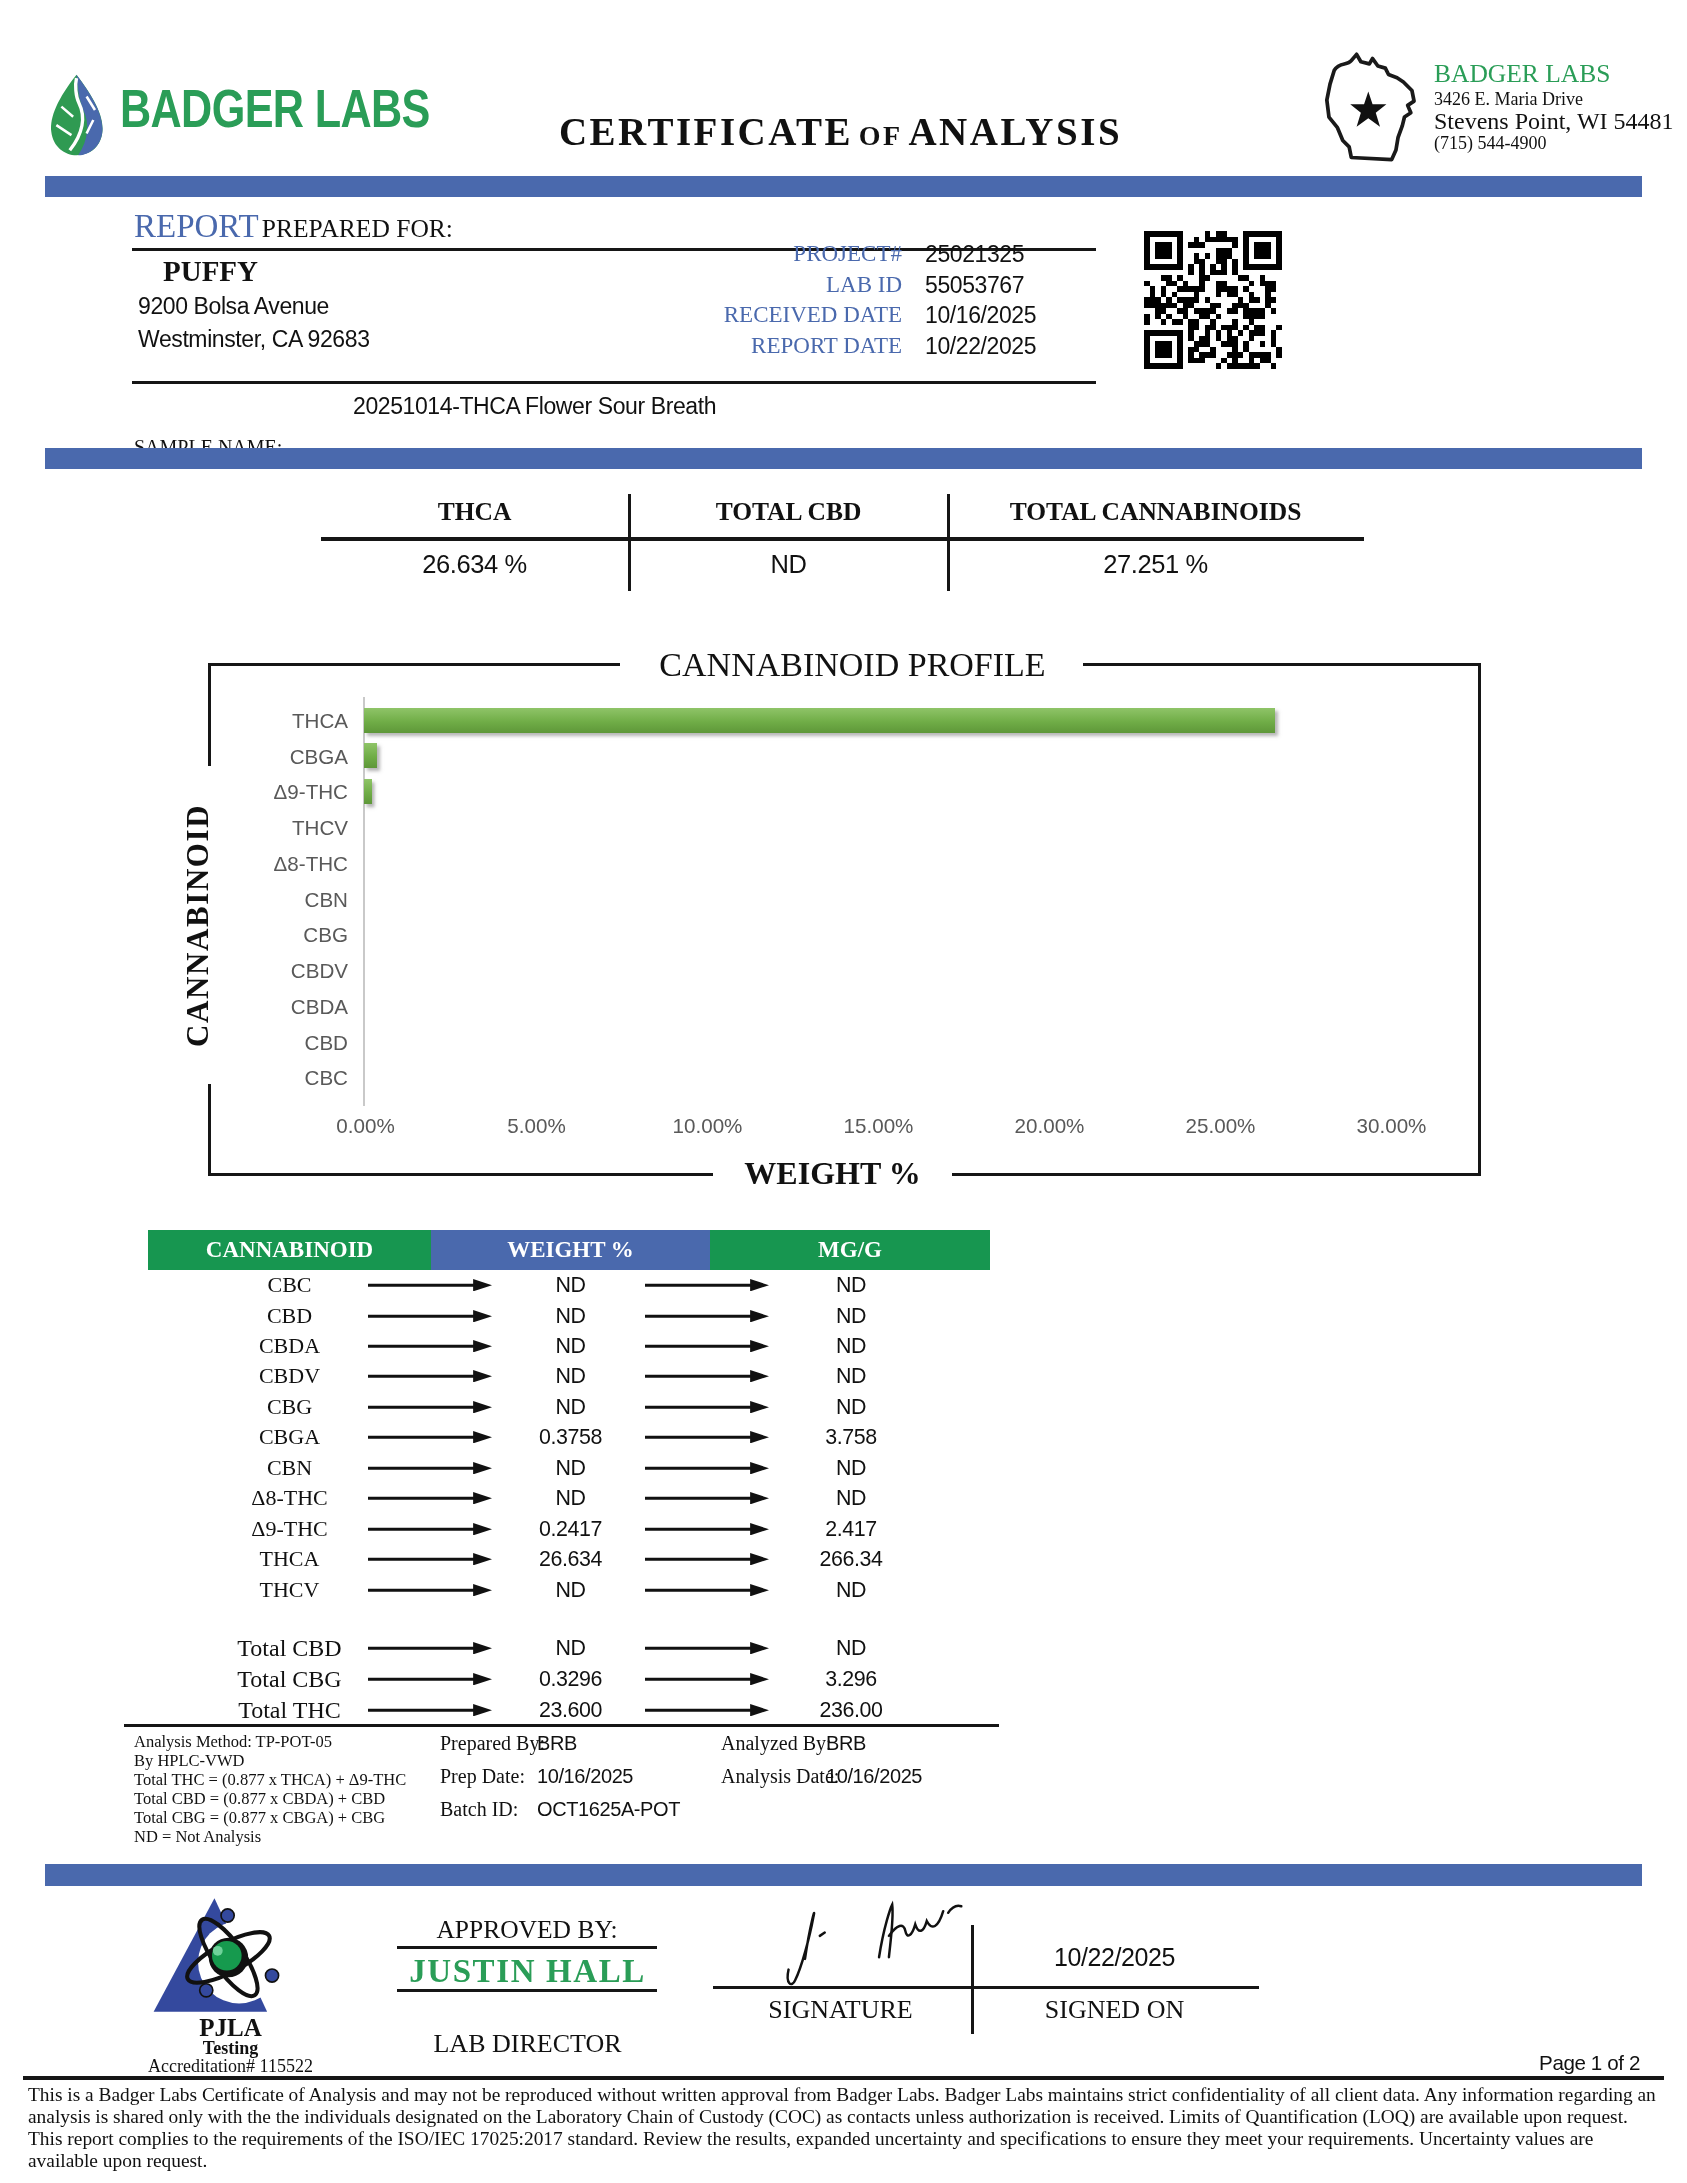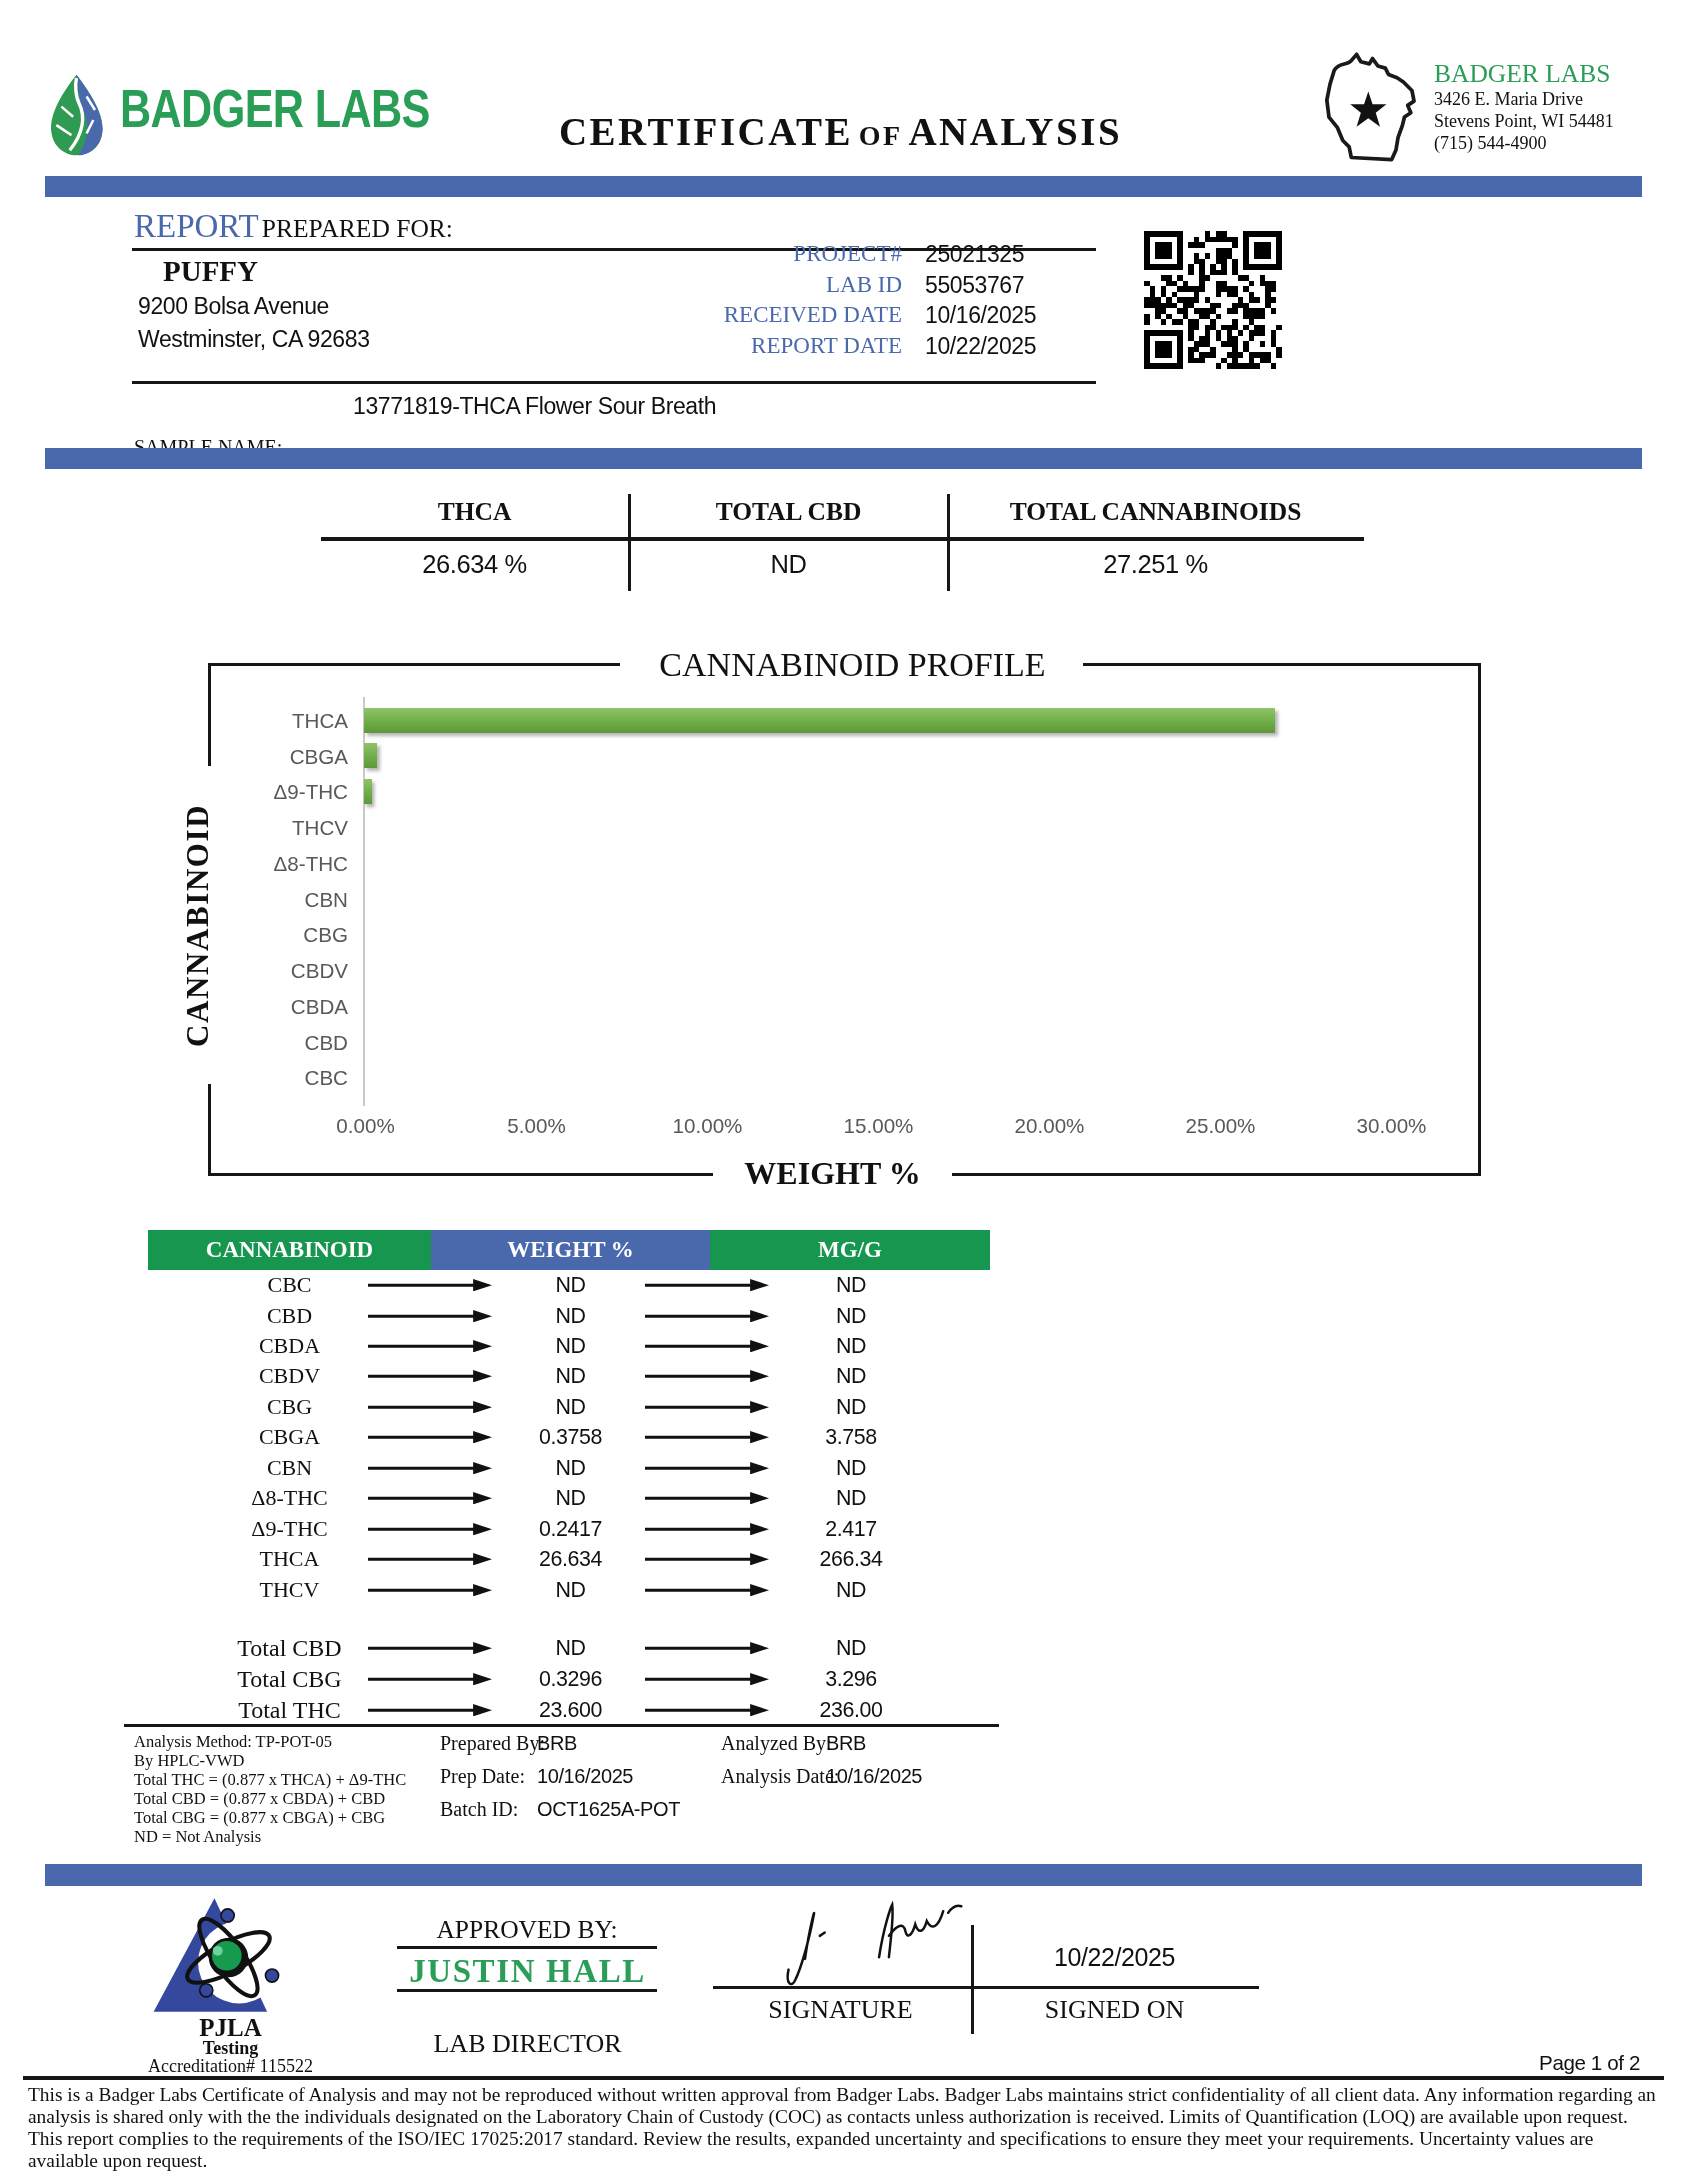--- a/index.html
+++ b/index.html
@@ -53,21 +53,21 @@
     <span style="font-size:39px;">ANALYSIS</span>
   </div>
 
   <svg class="abs" style="left:1317px;top:49px;" width="109" height="117" viewBox="0 0 100 110">
     <path d="M15,20 C20,12 27,16 31,11 L36,5 40,12 48,14 51,9 56,16 63,18 66,24 74,27 80,31 88,39 90,49 84,53 87,60 81,64 79,72 75,83 73,95 69,104 31,102 29,92 23,86 18,74 10,64 8,48 11,33 Z" fill="#ffffff" stroke="#1a1a1a" stroke-width="3.5" stroke-linejoin="round"></path>
     <path d="M47,40 L51,52 L64,52 L54,60 L58,73 L47,65 L36,73 L40,60 L30,52 L43,52 Z" fill="#111"></path>
   </svg>
   <div class="abs" style="left:1434px;top:63px;line-height:22px;">
     <div class="green-text" style="font-size:25.5px;margin-bottom:3.3px;">BADGER LABS</div>
     <div style="font-size:18px;">3426 E. Maria Drive</div>
-    <div style="font-size:18px;">Stevens Point, WI 54481</div>
+    <div style="font-size:24px;">Stevens Point, WI 54481</div>
     <div style="font-size:18px;">(715) 544-4900</div>
   </div>
 
   <div class="abs bar-blue" style="left:45px;top:176px;width:1597px;height:20.6px;"></div>
 
   <div class="abs" style="left:134px;top:208px;white-space:nowrap;">
     <span class="blue" style="font-size:33px;">REPORT</span>
     <span style="font-size:25.5px;">PREPARED FOR:</span>
   </div>
   <div class="abs hline" style="left:132px;top:248px;width:964px;height:2.5px;"></div>
@@ -408,21 +408,21 @@
       <rect x="17" y="24" width="1" height="1" fill="#000"></rect>
       <rect x="18" y="24" width="1" height="1" fill="#000"></rect>
       <rect x="19" y="24" width="1" height="1" fill="#000"></rect>
       <rect x="20" y="24" width="1" height="1" fill="#000"></rect>
       <rect x="23" y="24" width="1" height="1" fill="#000"></rect>
     </svg>
 
   <div class="abs hline" style="left:132px;top:381px;width:964px;height:2.5px;"></div>
 
   <div class="abs" style="left:134px;top:392px;font-size:20px;margin-top:44px;">SAMPLE NAME:</div>
-  <div class="abs sans" style="left:353px;top:393px;font-size:23px;">13771819-THCA Flower Sour Breath</div>
+  <div class="abs sans" style="left:353px;top:393px;font-size:23px;">20251014-THCA Flower Sour Breath</div>
 
   <div class="abs bar-blue" style="left:45px;top:448px;width:1597px;height:21.4px;"></div>
 
   <div class="abs center" style="left:321px;top:497px;width:307px;font-size:25.5px;font-weight:bold;">THCA</div>
   <div class="abs center" style="left:629px;top:497px;width:319px;font-size:25.5px;font-weight:bold;">TOTAL CBD</div>
   <div class="abs center" style="left:947px;top:497px;width:417px;font-size:25.5px;font-weight:bold;">TOTAL CANNABINOIDS</div>
   <div class="abs hline" style="left:321px;top:537px;width:1043px;height:4.1px;"></div>
   <div class="abs vline" style="left:628px;top:494px;width:2.5px;height:97px;"></div>
   <div class="abs vline" style="left:947px;top:494px;width:2.5px;height:97px;"></div>
   <div class="abs center sans" style="left:321px;top:550px;width:307px;font-size:25.5px;">26.634 %</div>

